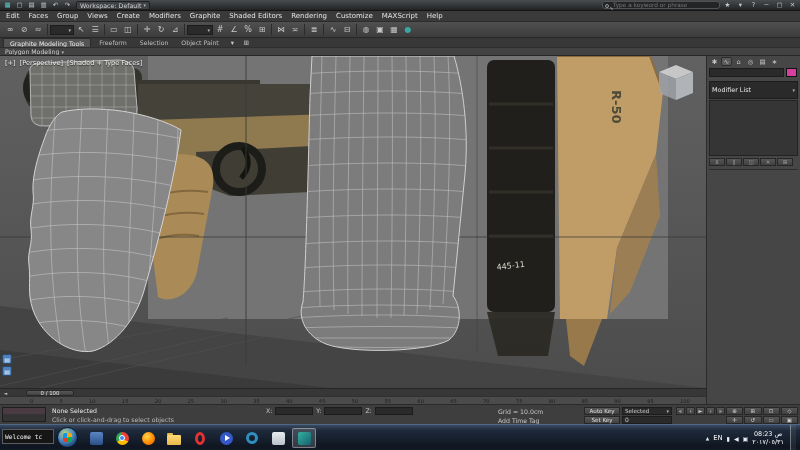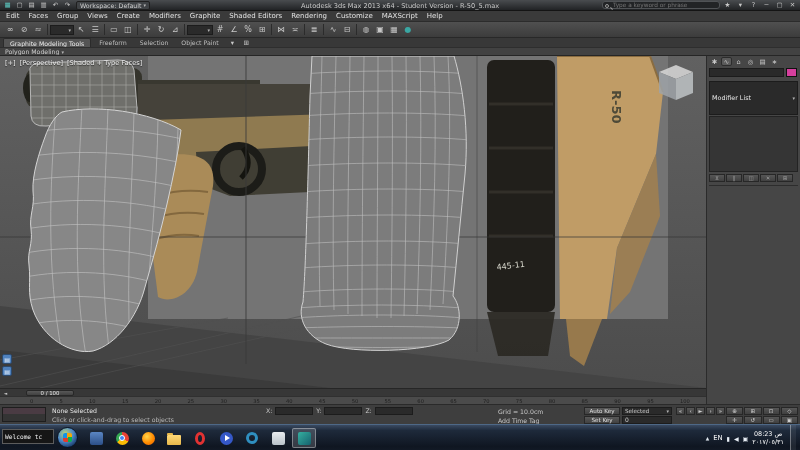--- a/index.html
+++ b/index.html
@@ -27,23 +27,20 @@
   <div class="a fx" style="left:0;top:0;width:800px;height:11px;background:linear-gradient(#494c4f,#212325);border-bottom:1px solid #141414;padding:0 2px;gap:1px">
     <b class="ti sm" style="color:#5bc8c0">▦</b>
     <b class="ti sm">▢</b>
     <b class="ti sm">▤</b>
     <b class="ti sm">▥</b>
     <b class="ti sm">↶</b>
     <b class="ti sm">↷</b>
     <div class="fx" style="height:9px;background:#3f4245;border:1px solid #1f1f1f;border-radius:2px;padding:0 3px;font-size:6.3px;color:#cfcfcf;margin-left:2px">
       <span>Workspace: Default</span>
       <b class="caret">▾</b>
-    </div>
-    <div class="a" style="left:0;right:0;top:2px;text-align:center;font-size:6.6px;color:#c9c9c9;pointer-events:none">
-      <span>Autodesk 3ds Max 2013 x64 - Student Version - R-50_5.max</span>
     </div>
     <div style="flex:1"></div>
     <div class="fx" style="gap:2px;z-index:1;position:relative">
       <div style="position:relative;width:118px;height:8px;background:#222426;border:1px solid #505356;border-radius:3px">
         <i class="a" style="left:2px;top:1.5px;width:4px;height:4px;border:1px solid #9a9a9a;border-radius:50%"></i>
         <i class="a" style="left:6.5px;top:6px;width:3px;height:1px;background:#9a9a9a;transform:rotate(45deg)"></i>
         <input style="position: absolute; left: 10px; top: 0px; width: 104px; height: 6.5px; background: transparent; border: none; color: rgb(187, 187, 187); font-size: 5.8px; padding: 0px;" placeholder="Type a keyword or phrase">
       </div>
       <b class="ti sm">★</b>
       <b class="ti sm">▾</b>
@@ -272,21 +269,21 @@
         <b class="ti sm" style="background:#5a5a5a;border:1px solid #2c2c2c">∿</b>
         <b class="ti sm">⌂</b>
         <b class="ti sm">◎</b>
         <b class="ti sm">▤</b>
         <b class="ti sm">∗</b>
       </div>
       <div class="fx" style="padding:1px 2px;gap:2px">
         <input class="fld" style="width: 75px; height: 9px; font-size: 6px;">
         <div style="width:11px;height:9px;background:#d63f9e;border:1px solid #111"></div>
       </div>
-      <div class="fx fld" style="margin:3px 2px 0 2px;height:10px;font-size:6.4px;padding:16px 2px;justify-content:space-between;color:#e8e8e8">
+      <div class="fx fld" style="margin:3px 2px 0 2px;height:10px;font-size:6.4px;padding:8px 2px;justify-content:space-between;color:#e8e8e8">
         <span>Modifier List</span>
         <b class="caret">▾</b>
       </div>
       <div style="margin:1px 2px 0 2px;height:56px;background:#353535;border:1px solid #232323"></div>
       <div class="fx" style="padding:2px;gap:1px">
         <b class="navbtn" style="width:16px;color:#9f9f9f">⊻</b>
         <b class="navbtn" style="width:16px;color:#9f9f9f">∥</b>
         <b class="navbtn" style="width:16px;color:#9f9f9f">◫</b>
         <b class="navbtn" style="width:16px;color:#9f9f9f">✕</b>
         <b class="navbtn" style="width:16px;color:#9f9f9f">⊞</b>

